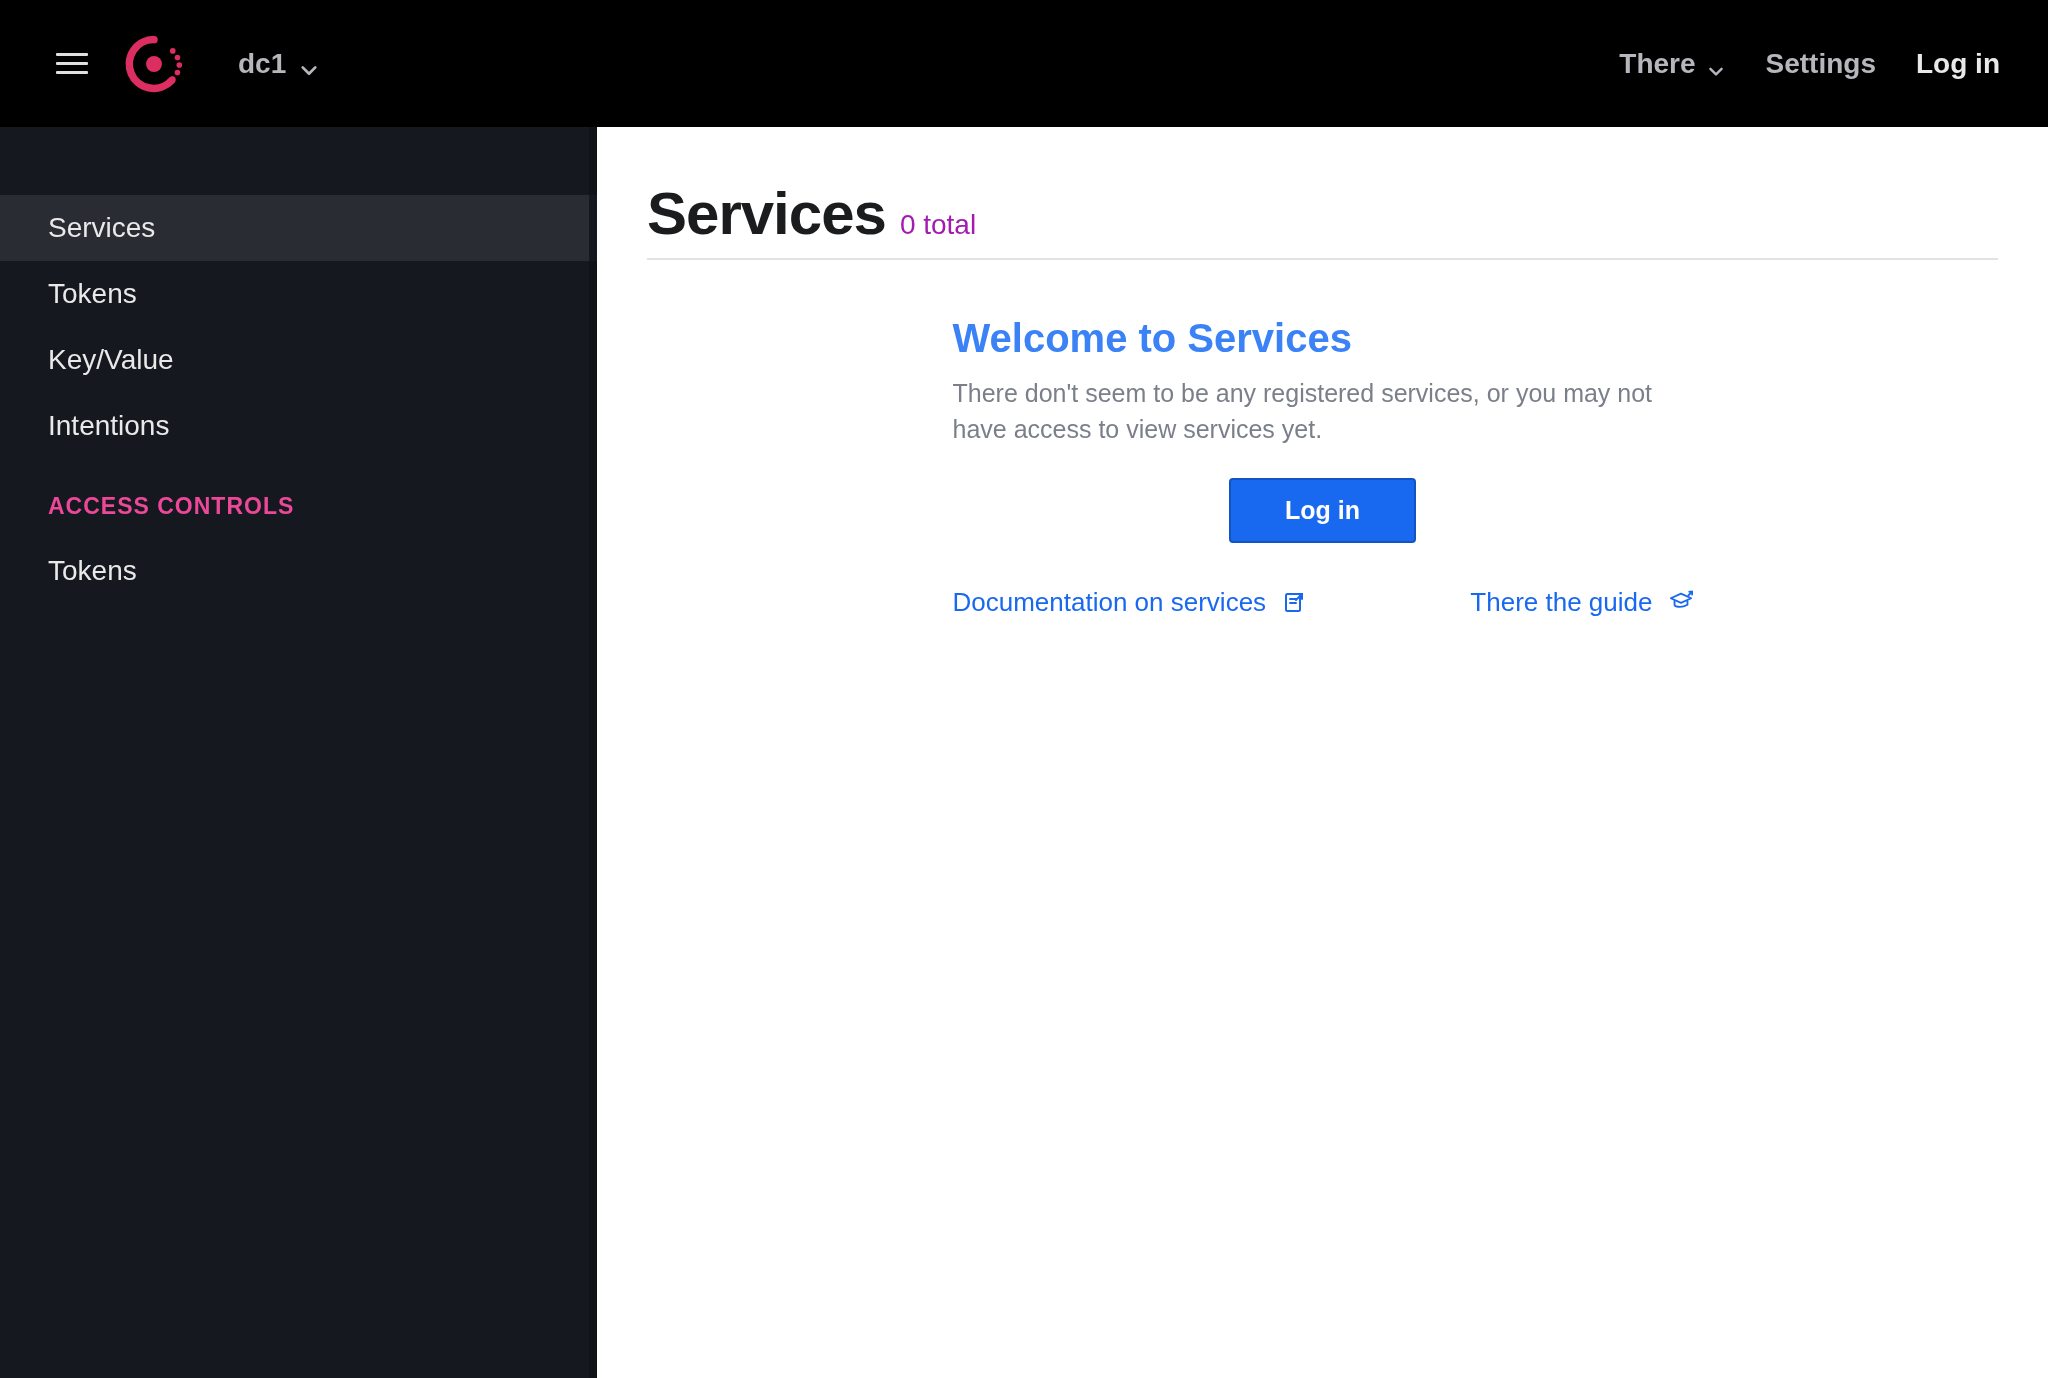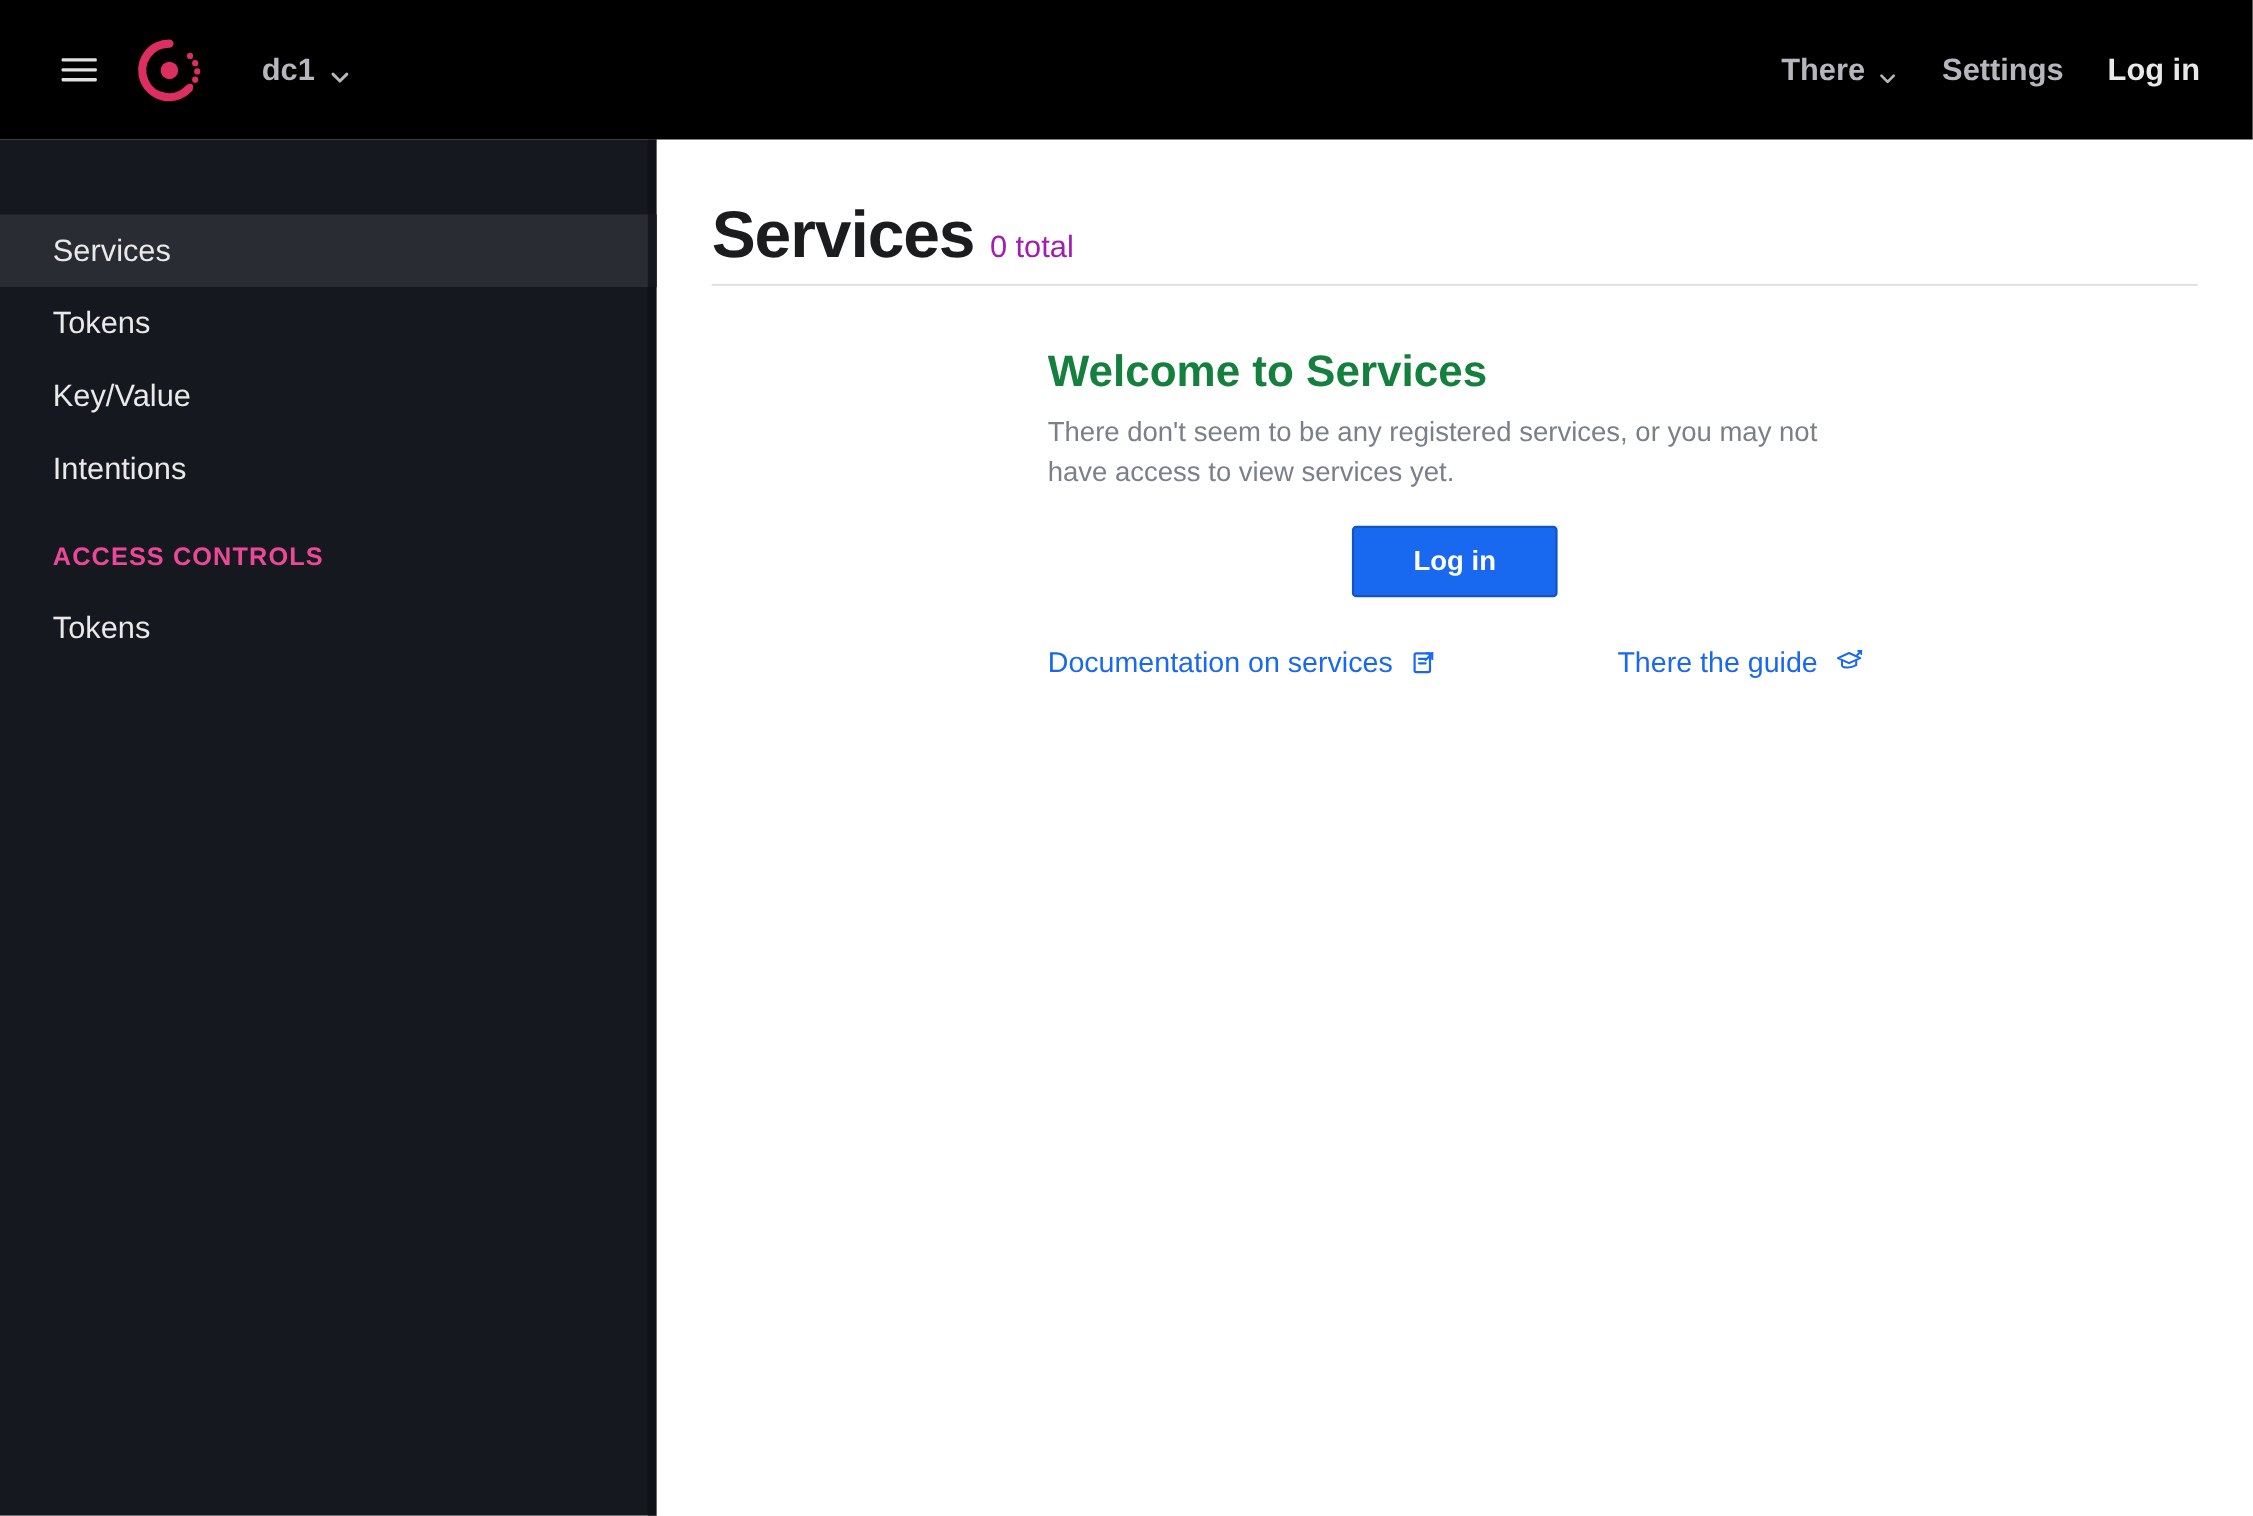--- a/index.html
+++ b/index.html
@@ -18,21 +18,21 @@
     .sidebar { background: #16181f; width: 597px; height: 100%; padding-top: 68px; border-right: 8px solid #111217; }
     .side-item { color: #e9e9ea; font-size: 28px; padding: 17px 48px; cursor: pointer; }
     .side-item.active { background: #2a2c33; font-weight: 500; position: relative; }
     .side-item.active::after { content:""; position:absolute; right:-8px; top:0; bottom:0; width:8px; background:#16181f; }
     .side-section { color: #ec4899; font-size: 23px; font-weight: 700; letter-spacing: 1px; padding: 34px 48px 18px; }
     .main { flex: 1; background: #fff; padding: 52px 50px; }
     .page-title-row { display: flex; align-items: baseline; gap: 14px; border-bottom: 2px solid #e0e2e6; padding-bottom: 10px; }
     .page-title { font-size: 60px; font-weight: 700; color: #1b1c1e; letter-spacing: -1px; }
     .count { font-size: 28px; color: #a21caf; font-weight: 400; }
     .card { max-width: 740px; margin: 56px auto 0; }
-    .card-title { font-size: 40px; font-weight: 700; color: #15803d; margin-bottom: 14px; }
+    .card-title { font-size: 40px; font-weight: 700; color: #3b82f6; margin-bottom: 14px; }
     .card-desc { font-size: 25px; color: #7a7f89; line-height: 1.45; margin-bottom: 30px; }
     .login-wrap { text-align: center; margin-bottom: 44px; }
     .login-btn { background: #1968f0; color: #fff; font-size: 25px; font-weight: 600; padding: 16px 54px; border: 2px solid #1454c2; border-radius: 4px; cursor: pointer; }
     .card-links { display: flex; justify-content: space-between; align-items: center; gap: 16px; }
     .doc-link { color: #1968f0; font-size: 26px; font-weight: 500; cursor: pointer; display: flex; align-items: center; gap: 16px; }
     .link-icon { width: 24px; height: 24px; display: inline-flex; }
   </style>
 </head>
 <body>
 

